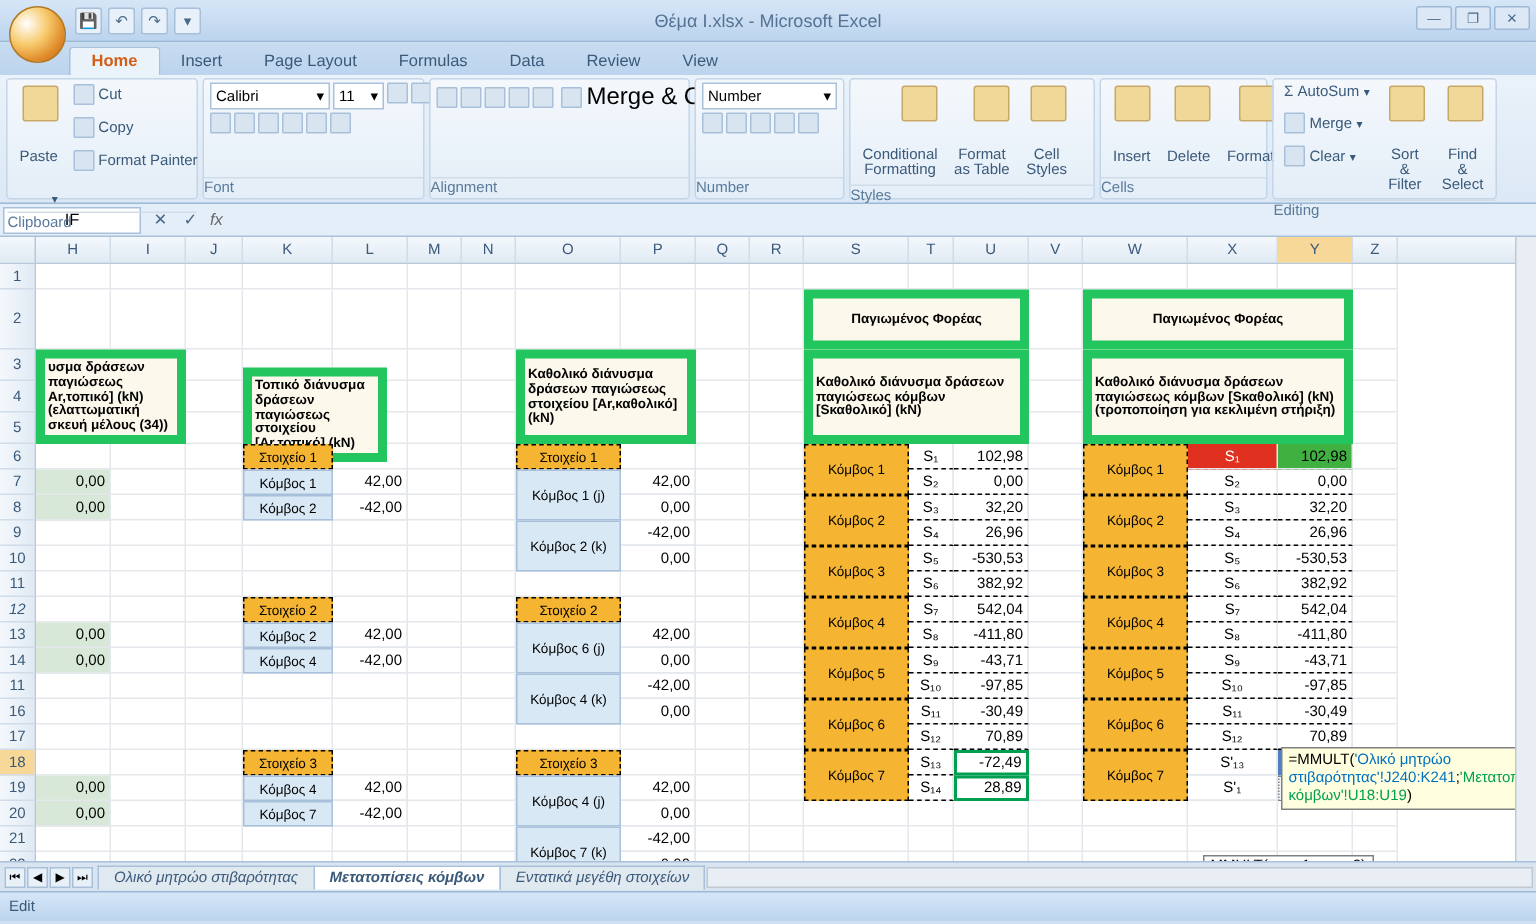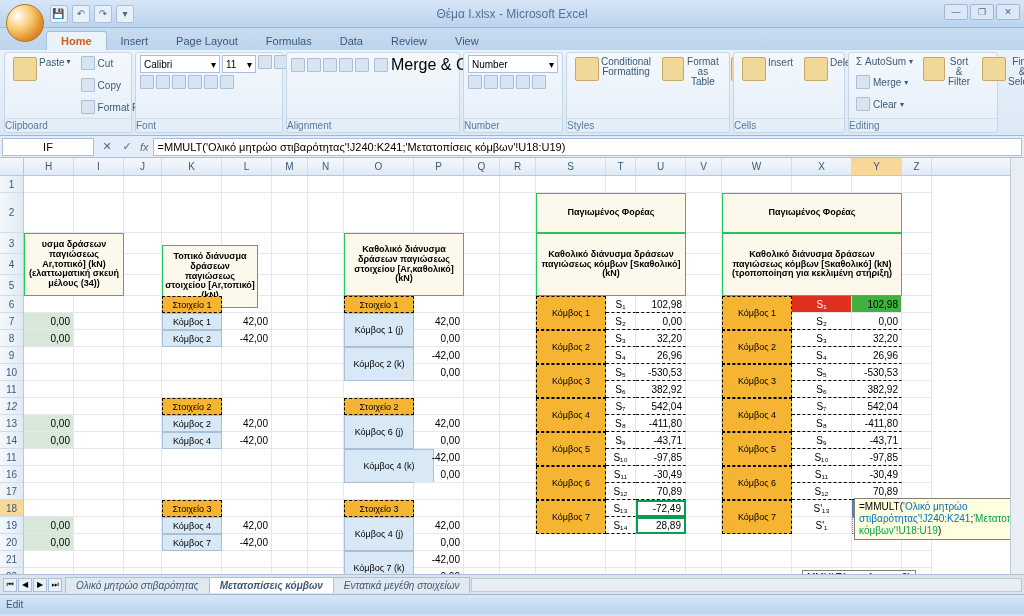--- a/index.html
+++ b/index.html
@@ -11,21 +11,21 @@
 .title{position:absolute;left:50%;transform:translateX(-50%);font-size:12px;color:#547293}
 .winbtns{position:absolute;right:4px;top:4px;display:flex;gap:2px}
 .winbtn{width:24px;height:16px;background:#dce8f5;border:1px solid #9db9d8;border-radius:2px;font-size:9px;display:flex;align-items:center;justify-content:center;color:#4a6a8a}
 .tabs{height:22px;background:linear-gradient(#c8dcf0,#bcd4ee);display:flex;padding-left:46px;align-items:flex-end}
 .tab{padding:3px 14px;font-size:11px;color:#3b5a7a;cursor:pointer}
 .tab.active{background:#eaf2fa;border:1px solid #a8c0da;border-bottom:none;border-radius:3px 3px 0 0;color:#d06018;font-weight:bold}
 .ribbon{height:86px;background:linear-gradient(#eaf2fa,#dce8f5);border-bottom:1px solid #9db9d8;display:flex;padding:2px 4px;gap:3px}
 .rgroup{border:1px solid #c4d6e8;border-radius:3px;background:linear-gradient(#f4f8fc,#e4eef8);display:flex;flex-direction:column;position:relative}
 .rgroup-body{flex:1;display:flex;padding:2px 4px;align-items:flex-start;gap:3px}
 .rgroup-label{font-size:10px;color:#5a7a9a;text-align:left;padding:1px 0;border-top:1px solid #d0dce8}
-.rbtn{display:flex;flex-direction:row;align-items:flex-start;padding:2px 4px;font-size:10px;color:#3b5a7a;gap:2px}
+.rbtn{display:flex;flex-direction:column;align-items:flex-end;padding:2px 4px;font-size:10px;color:#3b5a7a;gap:18px}
 .rbtn-big-icon{width:24px;height:24px;background:#f0d898;border:1px solid #c8a868;border-radius:2px}
 .rstack{display:flex;flex-direction:column;gap:6px;font-size:10px;color:#3b5a7a}
 .rstack-item{display:flex;align-items:center;gap:3px;padding:1px 3px;white-space:nowrap}
 .mini-icon{width:14px;height:14px;background:#d8e4f0;border:1px solid #a8c0da;border-radius:1px;display:inline-block}
 .combo{height:18px;border:1px solid #a8c0da;background:#fff;font-size:10px;padding:1px 3px;display:flex;align-items:center;justify-content:space-between;gap:3px}
 .namebox-row{height:22px;background:#e4eef8;border-bottom:1px solid #a8c0da;display:flex;align-items:center;padding:0 2px}
 .namebox{width:92px;height:18px;background:#fff;border:1px solid #a8c0da;font-size:11px;padding:1px 4px;display:flex;align-items:center;justify-content:center}
 .fx-btns{display:flex;gap:2px;margin:0 4px}
 .fx-btn{width:18px;height:18px;display:flex;align-items:center;justify-content:center;font-size:11px;color:#4a6a8a}
 .fx-label{font-style:italic;font-size:11px;color:#6a6a6a;margin-right:4px}
@@ -34,21 +34,21 @@
 .col-headers{height:18px;display:flex;background:linear-gradient(#f4f8fc,#e0eaf4);border-bottom:1px solid #b8c8d8;position:absolute;top:0;left:0;right:14px}
 .corner{width:24px;border-right:1px solid #b8c8d8;background:linear-gradient(#f4f8fc,#e0eaf4)}
 .ch{border-right:1px solid #d0dce8;font-size:10px;color:#3b5a7a;display:flex;align-items:center;justify-content:center}
 .ch.sel{background:#f8d898}
 .row-headers{position:absolute;left:0;top:18px;width:24px;background:linear-gradient(90deg,#f4f8fc,#e0eaf4);border-right:1px solid #b8c8d8}
 .rh{height:17px;border-bottom:1px solid #d0dce8;font-size:10px;color:#3b5a7a;display:flex;align-items:center;justify-content:center}
 .rh.sel{background:#f8d898}
 .grid{position:absolute;left:24px;top:18px;right:14px;bottom:0;overflow:hidden}
 .grid-inner{position:relative;width:2000px}
 .cell{position:absolute;border-right:1px solid #e4e8ec;border-bottom:1px solid #e4e8ec;font-size:10px;padding:1px 3px;display:flex;align-items:center;overflow:hidden;white-space:nowrap}
-.hdr-box{background:#fcf8ec;border:1px solid #22c55e;font-weight:bold;text-align:center;justify-content:center;font-size:9px;line-height:1.1;white-space:normal;padding:2px}
+.hdr-box{background:#fcf8ec;border:6px solid #22c55e;font-weight:bold;justify-content:center;font-size:9px;line-height:1.1;white-space:normal;padding:2px}
 .label-y{background:#f5b431;border:1px dashed #000;justify-content:center;text-align:center;font-size:9px}
 .label-b{background:#d8e8f4;border:1px solid #a8c0da;justify-content:center;text-align:center;font-size:9px}
 .val{justify-content:flex-end;text-align:right}
 .val-g{background:#d8e8d8}
 .cell.red{background:#e03020;color:#fff;justify-content:center}
 .cell.green{background:#40b040;color:#000;justify-content:flex-end}
 .dash-b{border-bottom:1px dashed #000}
 .tooltip{position:absolute;background:#ffffe0;border:1px solid #808080;font-size:10px;padding:2px 4px;z-index:20;white-space:normal;width:160px;line-height:1.2}
 .hint{position:absolute;background:#fff;border:1px solid #808080;font-size:10px;padding:1px 4px;z-index:20}
 .vscroll{position:absolute;right:0;top:0;width:14px;bottom:0;background:#e8eef4;border-left:1px solid #c0c8d0}
@@ -249,21 +249,20 @@
   </div>
 </div>
 
 <div class="namebox-row">
   <div class="namebox">IF</div>
   <div class="fx-btns">
     <div class="fx-btn">✕</div>
     <div class="fx-btn">✓</div>
   </div>
   <div class="fx-label">fx</div>
-  <div class="formula-bar">=MMULT('Ολικό μητρώο στιβαρότητας'!J240:K241;'Μετατοπίσεις κόμβων'!U18:U19)</div>
 </div>
 
 <div class="sheet-area">
   <div class="col-headers" id="col-headers">
       <div class="corner"></div>
       <div class="ch" style="width: 50px;">H</div>
       <div class="ch" style="width: 50px;">I</div>
       <div class="ch" style="width: 38px;">J</div>
       <div class="ch" style="width: 60px;">K</div>
       <div class="ch" style="width: 50px;">L</div>
@@ -741,21 +740,21 @@
         <div class="cell label-y" style="left: 320px; top: 324px; width: 70px; height: 17px;">Στοιχείο  3</div>
         <div class="cell label-b" style="left: 138px; top: 137px; width: 60px; height: 17px;">Κόμβος 1</div>
         <div class="cell label-b" style="left: 138px; top: 154px; width: 60px; height: 17px;">Κόμβος 2</div>
         <div class="cell label-b" style="left: 138px; top: 239px; width: 60px; height: 17px;">Κόμβος 2</div>
         <div class="cell label-b" style="left: 138px; top: 256px; width: 60px; height: 17px;">Κόμβος 4</div>
         <div class="cell label-b" style="left: 138px; top: 341px; width: 60px; height: 17px;">Κόμβος 4</div>
         <div class="cell label-b" style="left: 138px; top: 358px; width: 60px; height: 17px;">Κόμβος 7</div>
         <div class="cell label-b" style="left: 320px; top: 137px; width: 70px; height: 34px;">Κόμβος 1 (j)</div>
         <div class="cell label-b" style="left: 320px; top: 171px; width: 70px; height: 34px;">Κόμβος 2 (k)</div>
         <div class="cell label-b" style="left: 320px; top: 239px; width: 70px; height: 34px;">Κόμβος 6 (j)</div>
-        <div class="cell label-b" style="left: 320px; top: 273px; width: 90px; height: 34px;">Κόμβος 4 (k)</div>
+        <div class="cell label-b" style="left: 320px; top: 273px; width: 70px; height: 34px;">Κόμβος 4 (k)</div>
         <div class="cell label-b" style="left: 320px; top: 341px; width: 70px; height: 34px;">Κόμβος 4 (j)</div>
         <div class="cell label-b" style="left: 320px; top: 375px; width: 70px; height: 34px;">Κόμβος 7 (k)</div>
         <div class="cell label-y dash-b" style="left: 512px; top: 120px; width: 70px; height: 34px;">Κόμβος 1</div>
         <div class="cell label-y dash-b" style="left: 698px; top: 120px; width: 70px; height: 34px;">Κόμβος 1</div>
         <div class="cell label-y dash-b" style="left: 512px; top: 154px; width: 70px; height: 34px;">Κόμβος 2</div>
         <div class="cell label-y dash-b" style="left: 698px; top: 154px; width: 70px; height: 34px;">Κόμβος 2</div>
         <div class="cell label-y dash-b" style="left: 512px; top: 188px; width: 70px; height: 34px;">Κόμβος 3</div>
         <div class="cell label-y dash-b" style="left: 698px; top: 188px; width: 70px; height: 34px;">Κόμβος 3</div>
         <div class="cell label-y dash-b" style="left: 512px; top: 222px; width: 70px; height: 34px;">Κόμβος 4</div>
         <div class="cell label-y dash-b" style="left: 698px; top: 222px; width: 70px; height: 34px;">Κόμβος 4</div>

